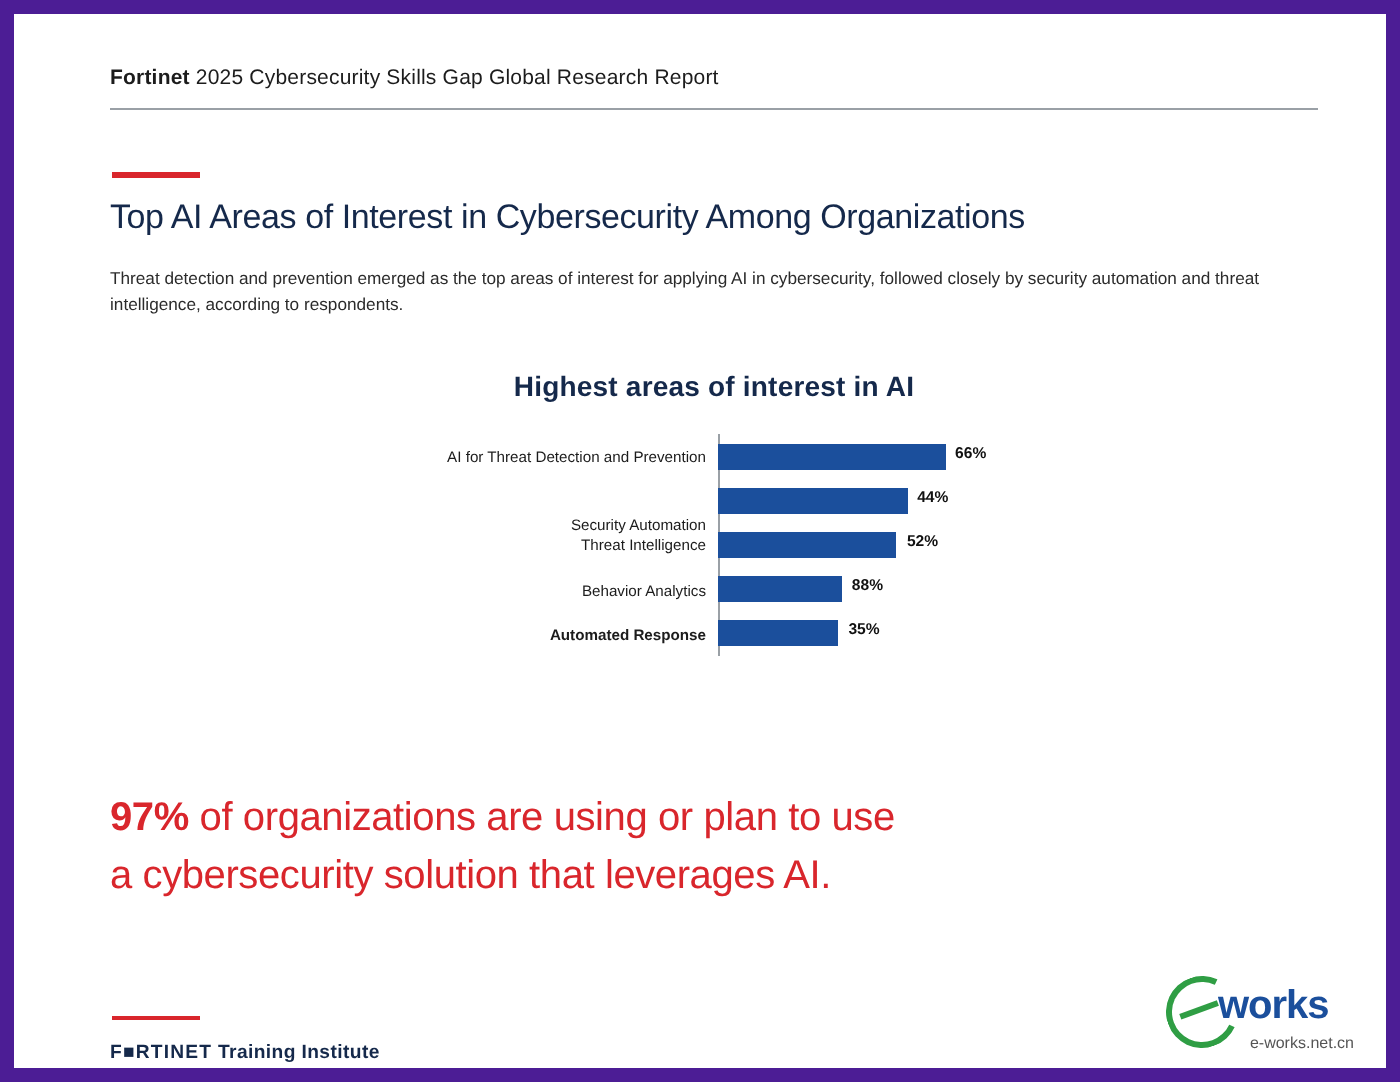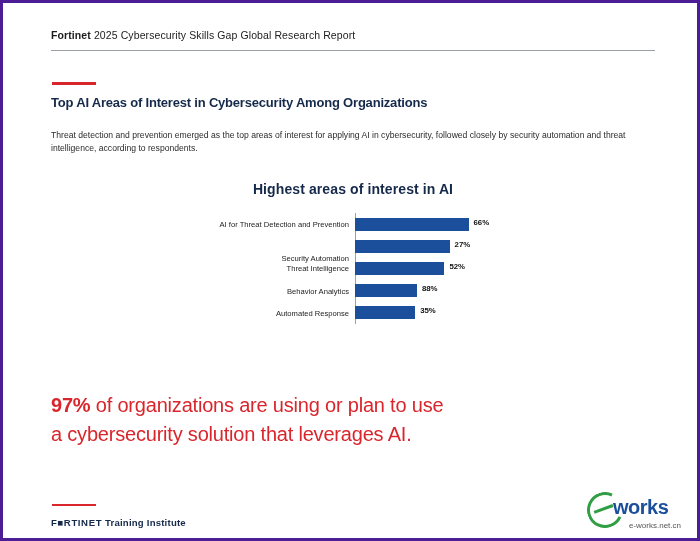--- a/index.html
+++ b/index.html
@@ -11,21 +11,21 @@
     height: 541px;
     background: #ffffff;
     font-family: "Liberation Sans", sans-serif;
     color: #1a1a1a;
     position: relative;
     overflow: hidden;
   }
   .page {
     position: absolute;
     inset: 0;
-    border: 3px solid #4c1d95;
+    border: 7px solid #4c1d95;
     box-sizing: border-box;
   }
 
   
   .header {
     position: absolute;
     left: 48px;
     top: 26px;
     width: 604px;
   }
@@ -51,22 +51,22 @@
     width: 44px;
     height: 3px;
     background: #d9262c;
   }
 
   
   .title {
     position: absolute;
     left: 48px;
     top: 92px;
-    font-size: 13px;
-    font-weight: bold;
+    font-size: 17px;
+    font-weight: normal;
     color: #15294b;
     letter-spacing: -0.2px;
   }
   .subtitle {
     position: absolute;
     left: 48px;
     top: 126px;
     width: 586px;
     font-size: 8.6px;
     line-height: 1.5;
@@ -238,21 +238,21 @@
     <div class="bar-row">
           <div class="bar-row-inner">
             <div class="bar" style="width: 113.52px; background: rgb(27, 79, 156);"></div>
             <div class="bar-value">66%</div>
           </div>
         </div>
         <div class="bar-label" style="top: 7px;">AI for Threat Detection and Prevention</div>
         <div class="bar-row">
           <div class="bar-row-inner">
             <div class="bar" style="width: 94.6px; background: rgb(27, 79, 156);"></div>
-            <div class="bar-value">27%</div>
+            <div class="bar-value">44%</div>
           </div>
         </div>
         <div class="bar-label" style="top: 15px; margin-top: 26px;">Security Automation</div>
         <div class="bar-row">
           <div class="bar-row-inner">
             <div class="bar" style="width: 89.44px; background: rgb(27, 79, 156);"></div>
             <div class="bar-value">52%</div>
           </div>
         </div>
         <div class="bar-label" style="top: 51.4px;">Threat Intelligence</div>
@@ -262,21 +262,21 @@
             <div class="bar-value">88%</div>
           </div>
         </div>
         <div class="bar-label" style="top: 73.6px;">Behavior Analytics</div>
         <div class="bar-row">
           <div class="bar-row-inner">
             <div class="bar" style="width: 60.2px; background: rgb(27, 79, 156);"></div>
             <div class="bar-value">35%</div>
           </div>
         </div>
-        <div class="bar-label" style="top: 95.8px;">Automated Response</div>
+        <div class="bar-label" style="top: 95.8px; font-weight: bold;">Automated Response</div>
       </div>
   </div>
 
   <div class="callout"><span class="pct">97%</span><span> of organizations are using or plan to use a cybersecurity solution that leverages AI.</span></div>
 
   <div class="footer-rule"></div>
   <div class="footer-brand"><span class="mark">F■RTINET</span> <span class="sub">Training Institute</span></div>
 
   <div class="watermark">
     <div class="wm-e"></div>

